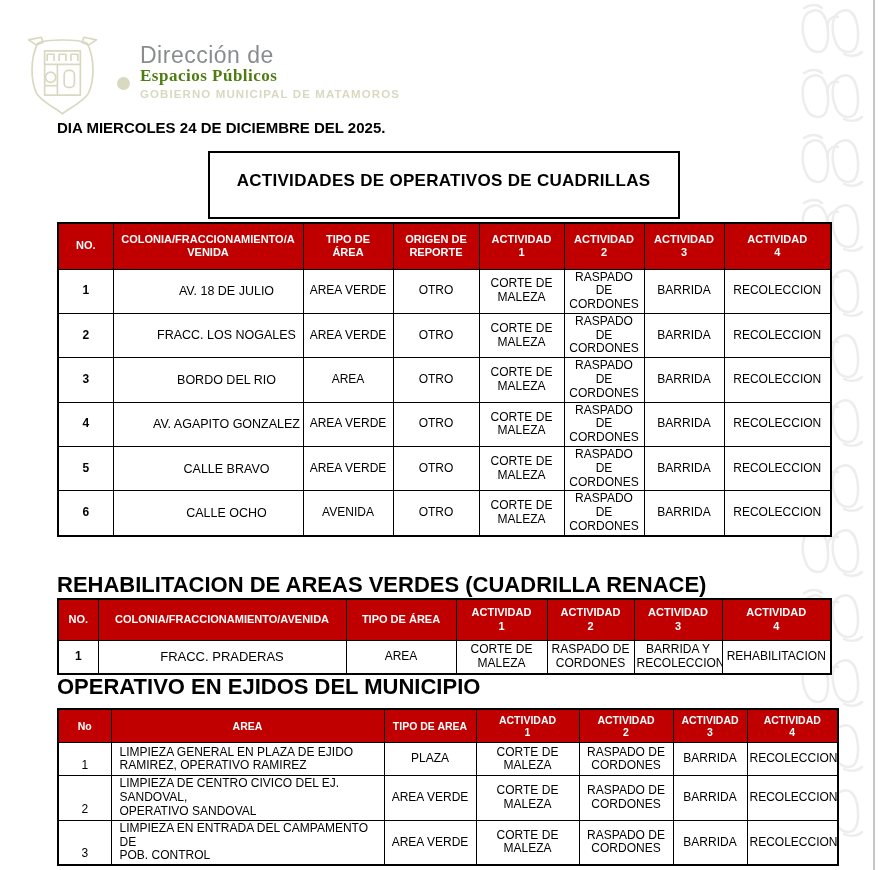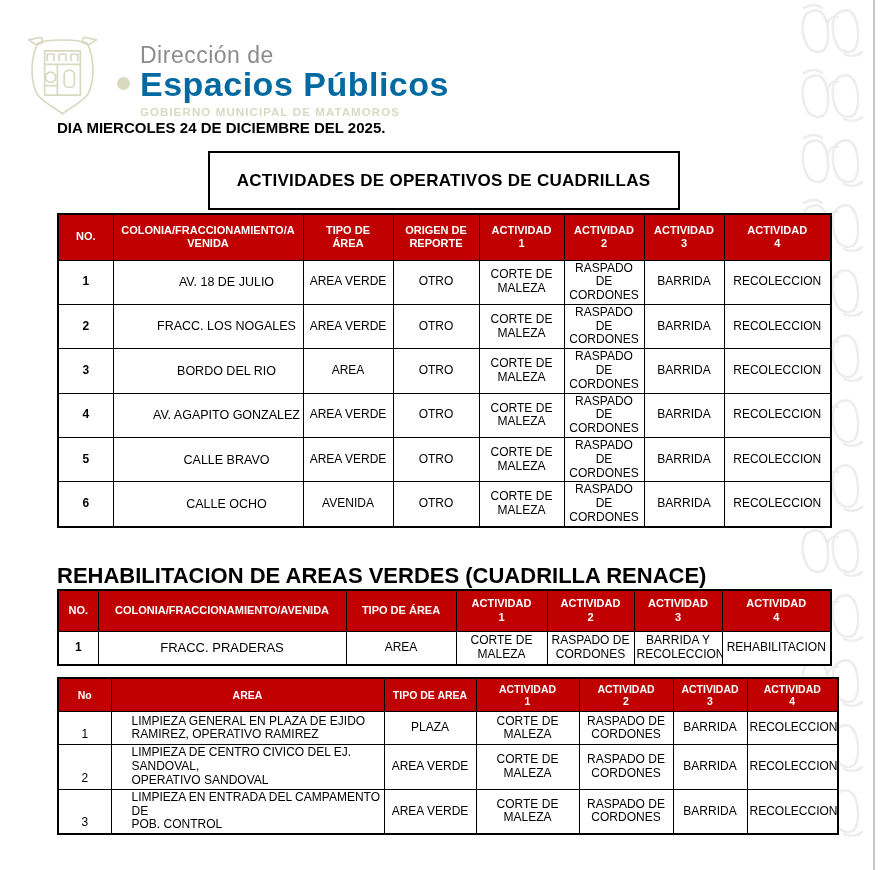--- a/index.html
+++ b/index.html
@@ -15,28 +15,28 @@
   .edge-line { position:absolute; top:0; right:7px; width:2px; height:870px; background:#c6c6c6; }
 
   .content { position:relative; margin-left:57px; width:773px; z-index:2; }
 
   
   .hdr { display:flex; align-items:flex-start; padding:33px 0 0 20px; height:118px; }
   .crest { width:85px; height:85px; flex:0 0 auto; }
   .brand-dot { width:13px; height:13px; border-radius:50%; background:#d9d9c1; margin:44px 10px 0 12px; flex:0 0 auto; }
   .org { padding-top:10px; line-height:1.05; }
   .org-l1 { font-size:23px; color:#8a8c8e; font-weight:400; letter-spacing:0.5px; }
-  .org-l2 { font-size:34px; color:#0369a1; font-weight:bold; letter-spacing:0.5px; }
+  .org-l2 { font-size:17px; color:#4d7c0f; font-weight:bold; letter-spacing:0.5px;font-family:Liberation Serif, serif; }
   .org-l3 { font-size:11.5px; color:#d9d9c1; font-weight:bold; letter-spacing:1.1px; margin-top:3px; }
 
   .date-line { text-align:left; font-weight:bold; font-size:15px; line-height:19px; }
 
   .doc-title-box { width:472px; margin:14px auto 0; border:2px solid #000; background:#fff;
                    text-align:center; font-weight:bold; font-size:17px; letter-spacing:0.3px;
-                   padding:18px 0 17px; }
+                   padding:18px 0 26px; }
 
   .section-title { text-align:left; font-weight:bold; font-size:22px; line-height:21px; }
   .st-renace { margin-top:37px; }
   .st-ejidos { margin-top:1px; }
 
   table { border-collapse:collapse; table-layout:fixed; background:#fff; border:2px solid #000; }
   th, td { border:1px solid #000; text-align:center; vertical-align:middle;
            white-space:pre-line; overflow:hidden; padding:1px 2px; }
   th { background:#c00000; color:#fff; font-weight:bold; line-height:1.25; }
   td { line-height:1.15; font-size:12px; }
@@ -50,21 +50,21 @@
   .t2 { width:773px; margin-top:3px; }
   .t2 th { height:42px; font-size:11px; }
   .t2 td { height:33px; }
   .t2 td.c0 { font-weight:bold; }
   .t2 td.c1 { font-size:13px; }
 
   .t3 { width:780px; margin-top:11px; }
   .t3 th { height:34px; font-size:10.5px; line-height:1.15; }
   .t3 td { height:33px; }
   .t3 td.c0 { vertical-align:bottom; padding-bottom:3px; }
-  .t3 td.c1 { text-align:left; padding-left:20px; }
+  .t3 td.c1 { text-align:left; padding-left:8px; }
 </style>
 </head>
 <body>
 
 <div class="page">
 
   <div class="watermark">
       <svg width="70" height="56" viewBox="0 0 70 56">
         <g fill="none" stroke="#ededed" stroke-width="2.5" stroke-linecap="round">
           <path d="M14,9 C4,11 2,27 8,41 C12,51 24,53 28,45 C32,35 30,17 24,11 C21,8 17,8 14,9 Z"></path>
@@ -357,20 +357,21 @@
 MALEZA</td>
             <td class="c4">RASPADO DE
 CORDONES</td>
             <td class="c5">BARRIDA Y
 RECOLECCION</td>
             <td class="c6">REHABILITACION</td>
           </tr>
         </tbody>
       </table>
 
+    <div class="section-title st-ejidos">OPERATIVO EN EJIDOS DEL MUNICIPIO</div>
 
     <table class="t3">
         <colgroup>
           <col style="width: 53px;">
           <col style="width: 273px;">
           <col style="width: 92px;">
           <col style="width: 103px;">
           <col style="width: 94px;">
           <col style="width: 74px;">
           <col style="width: 91px;">

